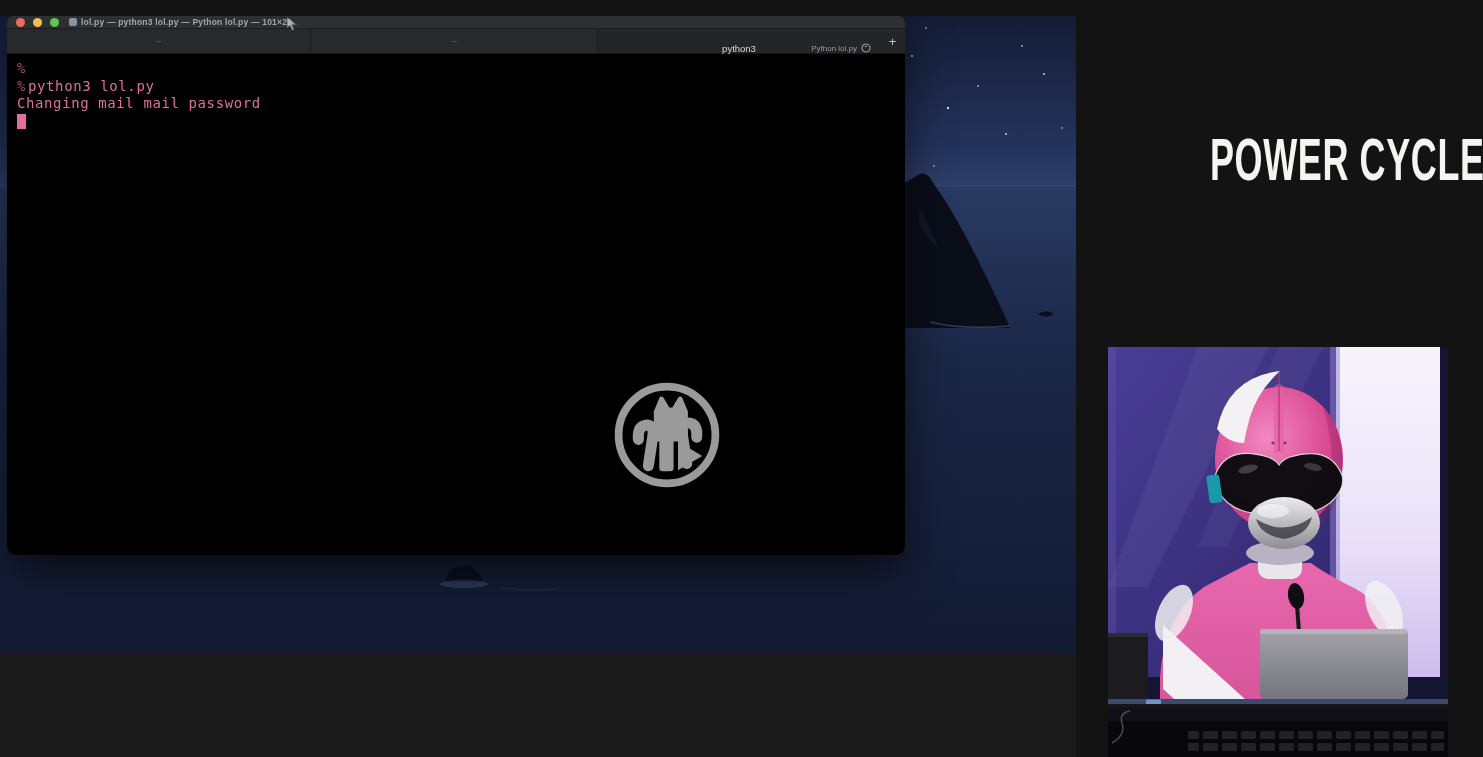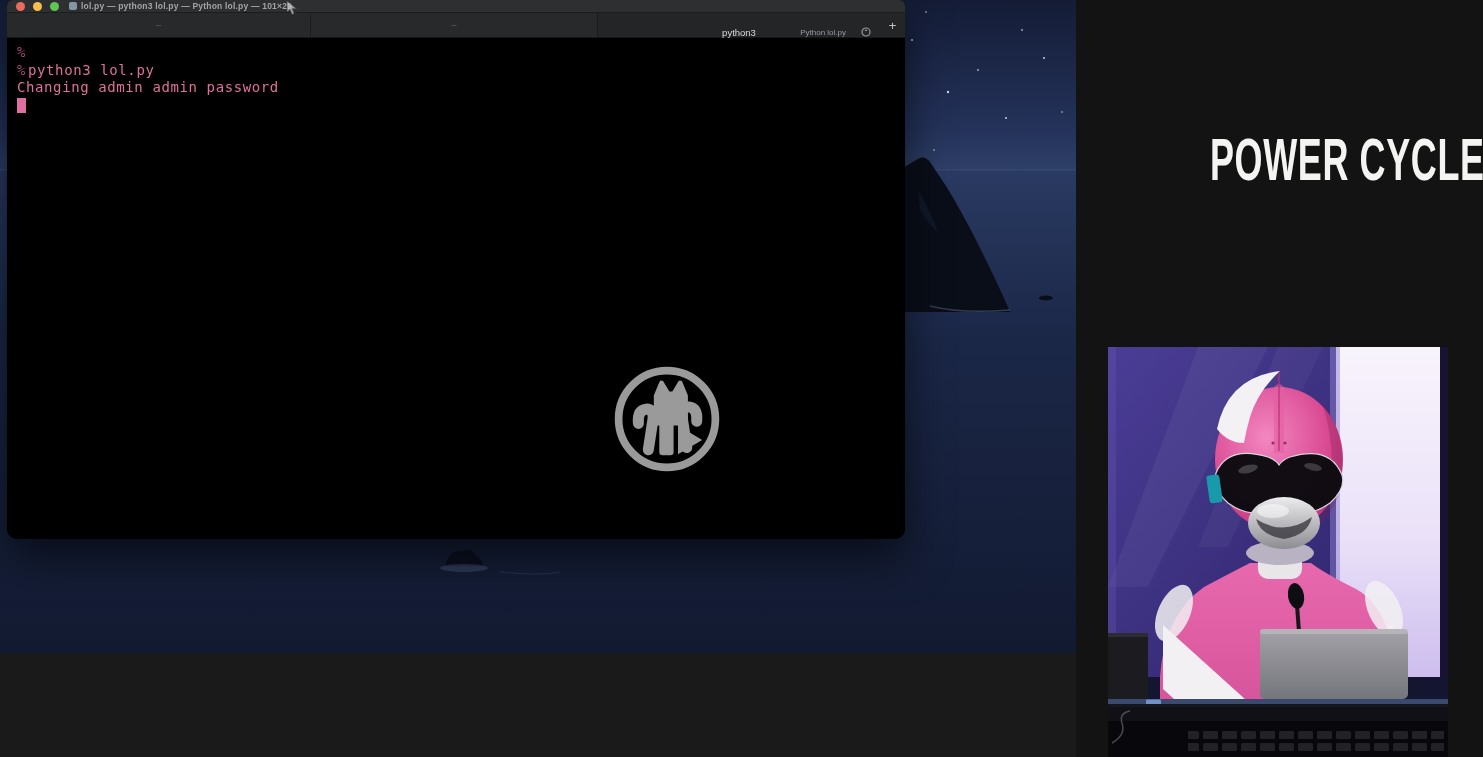--- a/index.html
+++ b/index.html
@@ -1,21 +1,21 @@
 <!DOCTYPE html>
 <html><head>
 <meta charset="utf-8">
 <style>
   html,body{margin:0;padding:0;background:#000;}
   *{box-sizing:border-box;}
   .root{position:relative;width:1483px;height:757px;overflow:hidden;background:#131313;
         font-family:"Liberation Sans",sans-serif;}
 
   
-  .stage{position:absolute;left:0;top:0;width:1104px;height:653px;overflow:hidden;}
+  .stage{position:absolute;left:0;top:16px;width:1104px;height:653px;overflow:hidden;}
   .stage svg.wallpaper{position:absolute;left:0;top:0;}
 
   .bottom-strip{position:absolute;left:0;top:653px;width:1076px;height:104px;background:#1a1a1a;}
   .right-panel{position:absolute;left:1076px;top:0;width:407px;height:757px;background:#131313;}
 
   
   .term-window{position:absolute;left:7px;top:0;width:898px;height:539px;
                border-radius:6px 6px 10px 10px;box-shadow:0 18px 45px rgba(0,0,0,.6);
                background:#000;overflow:hidden;}
   .titlebar{position:relative;height:13px;background:#2d2f31;display:flex;align-items:center;
@@ -27,21 +27,21 @@
   .light.green{background:#61c454;}
   .proxy-icon{display:inline-block;width:8px;height:8px;border-radius:2px;background:#8496a6;margin:0 4px 0 10px;}
   .win-title{font-size:8.5px;line-height:13px;color:#a2a4a6;font-weight:bold;letter-spacing:.2px;white-space:nowrap;}
 
   .tabbar{height:25px;background:#232527;display:flex;align-items:stretch;border-bottom:1px solid #161718;}
   .tab{display:flex;align-items:center;justify-content:center;color:#606264;font-size:9px;}
   .tab.inactive1{width:304px;background:#27292b;border-right:1px solid #1a1b1c;}
   .tab.inactive2{width:287px;background:#27292b;border-right:1px solid #1a1b1c;}
   .tab.active{flex:1;margin:19px 4px;background:#4d5054;border-radius:5px;position:relative;
               color:#d5d6d8;font-size:9.5px;}
-  .tab.active .detail{position:absolute;right:5px;top:0;height:100%;display:flex;align-items:center;gap:15px;
+  .tab.active .detail{position:absolute;right:5px;top:0;height:100%;display:flex;align-items:center;gap:4px;
                       color:#97999d;font-size:8px;}
   .spinner{width:10px;height:10px;}
   .newtab{width:25px;display:flex;align-items:center;justify-content:center;color:#c3c5c7;font-size:13px;}
 
   .term-screen{position:absolute;left:0;top:39px;right:0;bottom:0;background:#000;
                padding:5px 0 0 10px;font-family:"DejaVu Sans Mono",monospace;
                font-size:14px;letter-spacing:.6px;line-height:17.5px;}
   .t-line{white-space:pre;}
   .t-prompt{color:#9c4a70;}
   .t-text{color:#de6f9e;}
@@ -140,21 +140,21 @@
           </span>
         </div>
         <div class="newtab">
           <span>+</span>
         </div>
       </div>
 
       <div class="term-screen">
         <div class="t-line"><span class="t-prompt">%</span><span class="t-text"></span></div>
         <div class="t-line"><span class="t-prompt">%</span><span class="t-text">python3 lol.py</span></div>
-        <div class="t-line"><span class="t-prompt"></span><span class="t-text">Changing admin admin password</span></div>
+        <div class="t-line"><span class="t-prompt"></span><span class="t-text">Changing mail mail password</span></div>
         <div class="t-line"><span class="t-cursor"></span></div>
       </div>
 
       <svg class="watermark" viewBox="0 0 100 100">
         <g fill="#a8a8a8" stroke="none">
           <circle cx="50" cy="50" r="44" fill="none" stroke="#a8a8a8" stroke-width="7"></circle>
           <path d="M24 54 Q23 42 31 41 Q39 41 37 52 L33 78" fill="none" stroke="#a8a8a8" stroke-width="10" stroke-linecap="round" stroke-linejoin="round"></path>
           <path d="M77 52 Q78 40 70 39 Q62 39 64 50 L68 76" fill="none" stroke="#a8a8a8" stroke-width="10" stroke-linecap="round" stroke-linejoin="round"></path>
           <path d="M40 54 L40 29 L45 17 L51 27 L56 27 L62 17 L67 29 L67 54 Z" stroke="#a8a8a8" stroke-width="4" stroke-linejoin="round" fill="#a8a8a8"></path>
           <rect x="43" y="52" width="13" height="31" rx="3"></rect>

